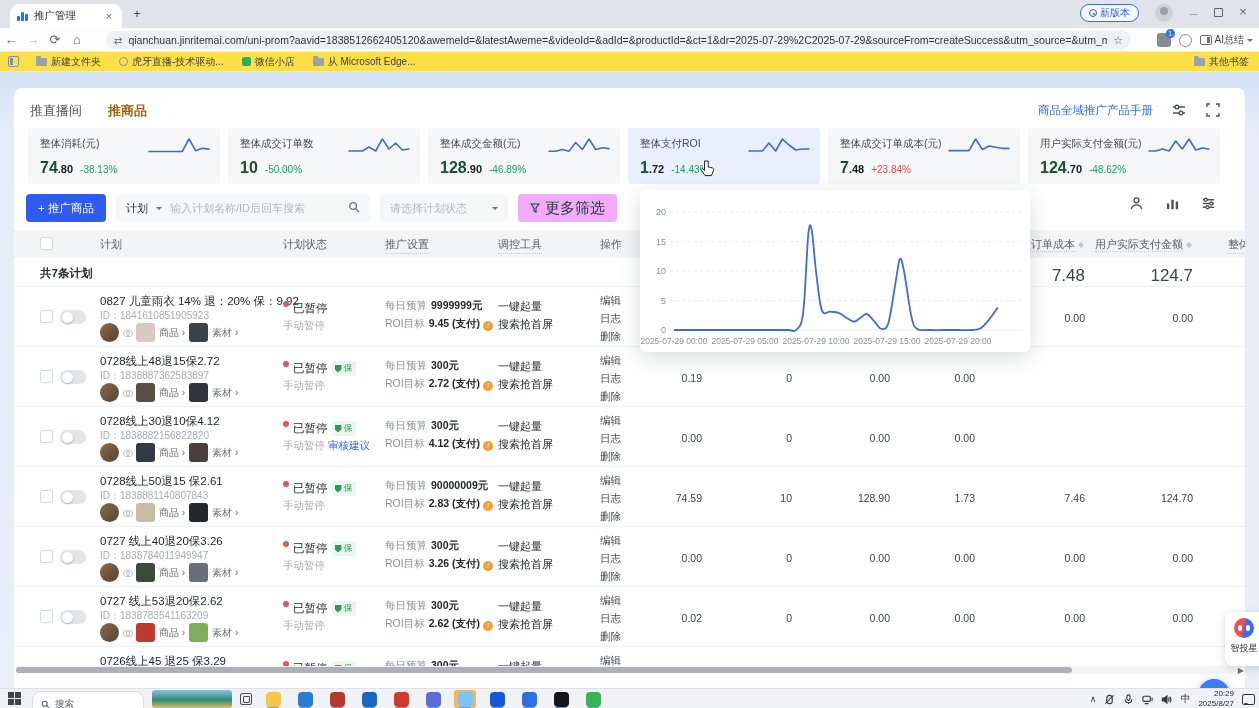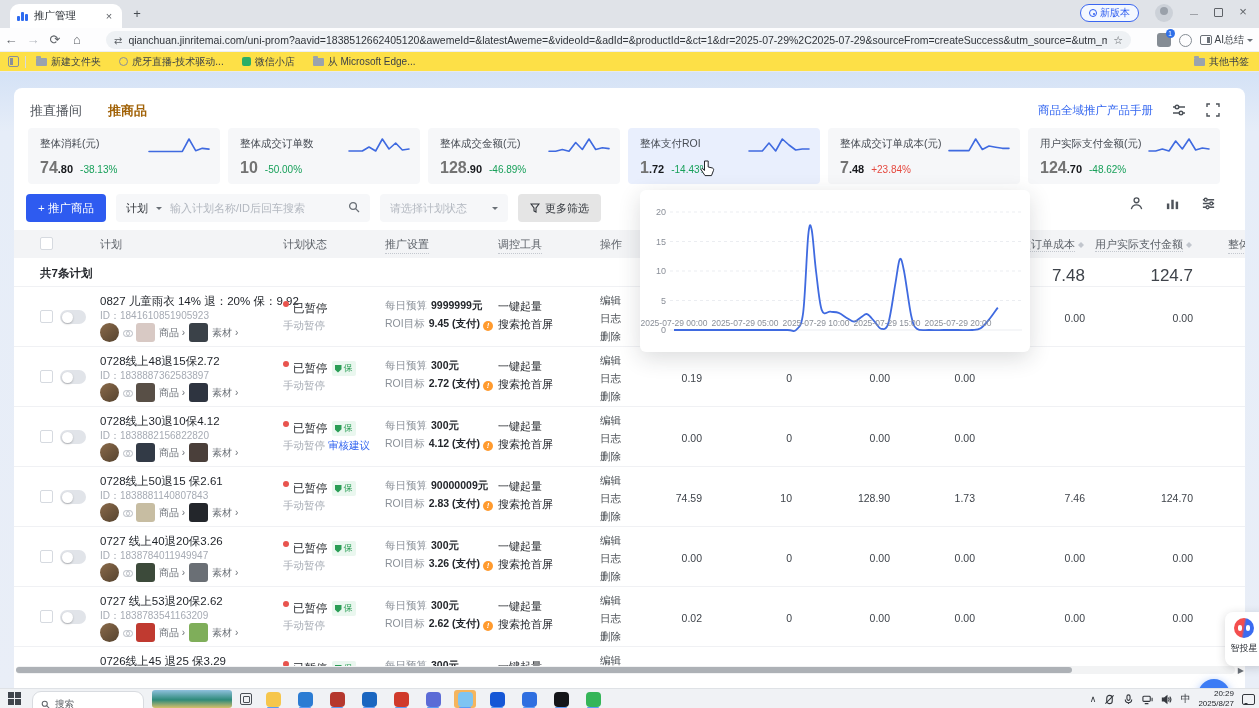--- a/index.html
+++ b/index.html
@@ -65,35 +65,35 @@
   .handbook { font-size:11.5px; color:#3366f0; }
   .hicon { width:16px; height:16px; color:#4e535a; }
   .hicon svg { width:16px; height:16px; }
 
   .stat-cards { position:absolute; left:14px; top:40px; display:flex; gap:8px; }
   .scard { width:192px; height:56px; background:#f6f7f9; border-radius:4px; position:relative; cursor:pointer; }
   .scard.hl { background:#e9effd; }
   .scard .st { position:absolute; left:12px; top:9px; font-size:10.5px; color:#474c54; }
   .scard svg.spark { position:absolute; right:10px; top:8px; }
   .scard .sv { position:absolute; left:12px; bottom:7px; display:flex; align-items:baseline; }
-  .sv .vmain { font-size:16px; font-weight:bold; color:#737373; }
+  .sv .vmain { font-size:16px; font-weight:bold; color:#14532d; }
   .sv .vdec { font-size:11px; font-weight:bold; color:#17191d; }
   .sv .delta { font-size:10px; margin-left:7px; }
   .delta.green { color:#18a05a; }
   .delta.red { color:#e5493f; }
 
   .toolbar { position:absolute; left:12px; top:106px; height:28px; display:flex; align-items:center; gap:10px; }
   .btn-primary { height:28px; background:#2e5bf0; color:#fff; font-size:11.5px; border:none; border-radius:4px; padding:0 12px; }
   .filter-group { height:28px; background:#f6f7f9; border-radius:4px; display:flex; align-items:center; padding:0 10px; gap:8px; }
   .sel-txt { font-size:11px; color:#30343a; }
   .ph { font-size:11px; color:#b3b8c0; }
   .search-inp { width:170px; border:none; background:transparent; font-size:11px; color:#30343a; outline:none; }
   .search-inp::placeholder { color:#b3b8c0; }
   .mag svg { width:12px; height:12px; }
-  .btn-gray { height:28px; background:#e5e5e5; border:none; border-radius:4px; font-size:11px; color:#30343a; padding:0 12px; display:flex; align-items:center; gap:5px; }
+  .btn-gray { height:28px; background:#f0abfc; border:none; border-radius:4px; font-size:15px; color:#30343a; padding:0 12px; display:flex; align-items:center; gap:5px; }
   .tool-icons { position:absolute; top:108px; right:28px; display:flex; gap:20px; }
   .ticon { width:16px; height:16px; color:#4e535a; }
   .ticon svg { width:15px; height:15px; }
 
   
   .thead { position:absolute; left:0; top:142px; width:100%; height:28px; background:#f3f4f6; font-size:11px; color:#5c6168; }
   .hc { position:absolute; top:7px; white-space:nowrap; }
   .dotted { border-bottom:1px dotted #c4c8cf; padding-bottom:1px; }
   .sort { display:inline-block; width:7px; height:10px; position:relative; margin-left:3px; vertical-align:-1px; }
   .sort::before { content:''; position:absolute; top:0; left:0; border:3px solid transparent; border-bottom-color:#c2c6cd; }
@@ -142,21 +142,21 @@
   .mcell { position:absolute; top:25px; text-align:right; font-size:10.5px; color:#3e434a; }
 
   .hscroll { position:absolute; left:2px; right:10px; top:578px; height:8px; background:#f2f3f4; border-radius:4px; }
   .hthumb { position:absolute; left:0; top:1px; width:1056px; height:6px; background:#adb1b6; border-radius:3px; }
   .harrow { position:absolute; right:-9px; top:0; font-size:8px; color:#6a7077; }
   .harrow::before{content:'▶';}
 
   
   .popup { position:absolute; left:640px; top:190px; width:390px; height:162px; background:#fff; border-radius:6px; box-shadow:0 6px 22px rgba(31,35,41,.16); z-index:50; }
   .ytick { position:absolute; width:24px; text-align:right; font-size:9px; color:#8a8f98; }
-  .xlab { position:absolute; bottom:24px; font-size:8.5px; color:#8a8f98; transform:translateX(-50%); white-space:nowrap; }
+  .xlab { position:absolute; bottom:6px; font-size:8.5px; color:#8a8f98; transform:translateX(-50%); white-space:nowrap; }
 
   .cursor { position:absolute; left:700px; top:160px; z-index:60; }
 
   
   .ztx { position:absolute; right:-4px; top:540px; width:38px; height:54px; background:#fff; border-radius:8px 0 0 8px; box-shadow:0 2px 10px rgba(31,35,41,.18); z-index:55; text-align:center; padding-top:6px; }
   .ztx-ico { width:20px; height:20px; border-radius:50%; margin:0 auto; background:linear-gradient(100deg,#f34e4e 0 45%,#3b6bf0 55% 100%); position:relative; }
   .ztx-ico::before,.ztx-ico::after { content:''; position:absolute; top:7px; width:4px; height:6px; background:#fff; border-radius:2px; }
   .ztx-ico::before{left:4px}.ztx-ico::after{right:4px}
   .ztx-label { font-size:9px; color:#2b2f36; margin-top:4px; }
   .support-btn { position:absolute; left:1198px; top:679px; width:32px; height:32px; background:#3c7cf5; border-radius:50%; z-index:55; box-shadow:0 2px 8px rgba(60,124,245,.5); display:flex; align-items:center; justify-content:center; }

